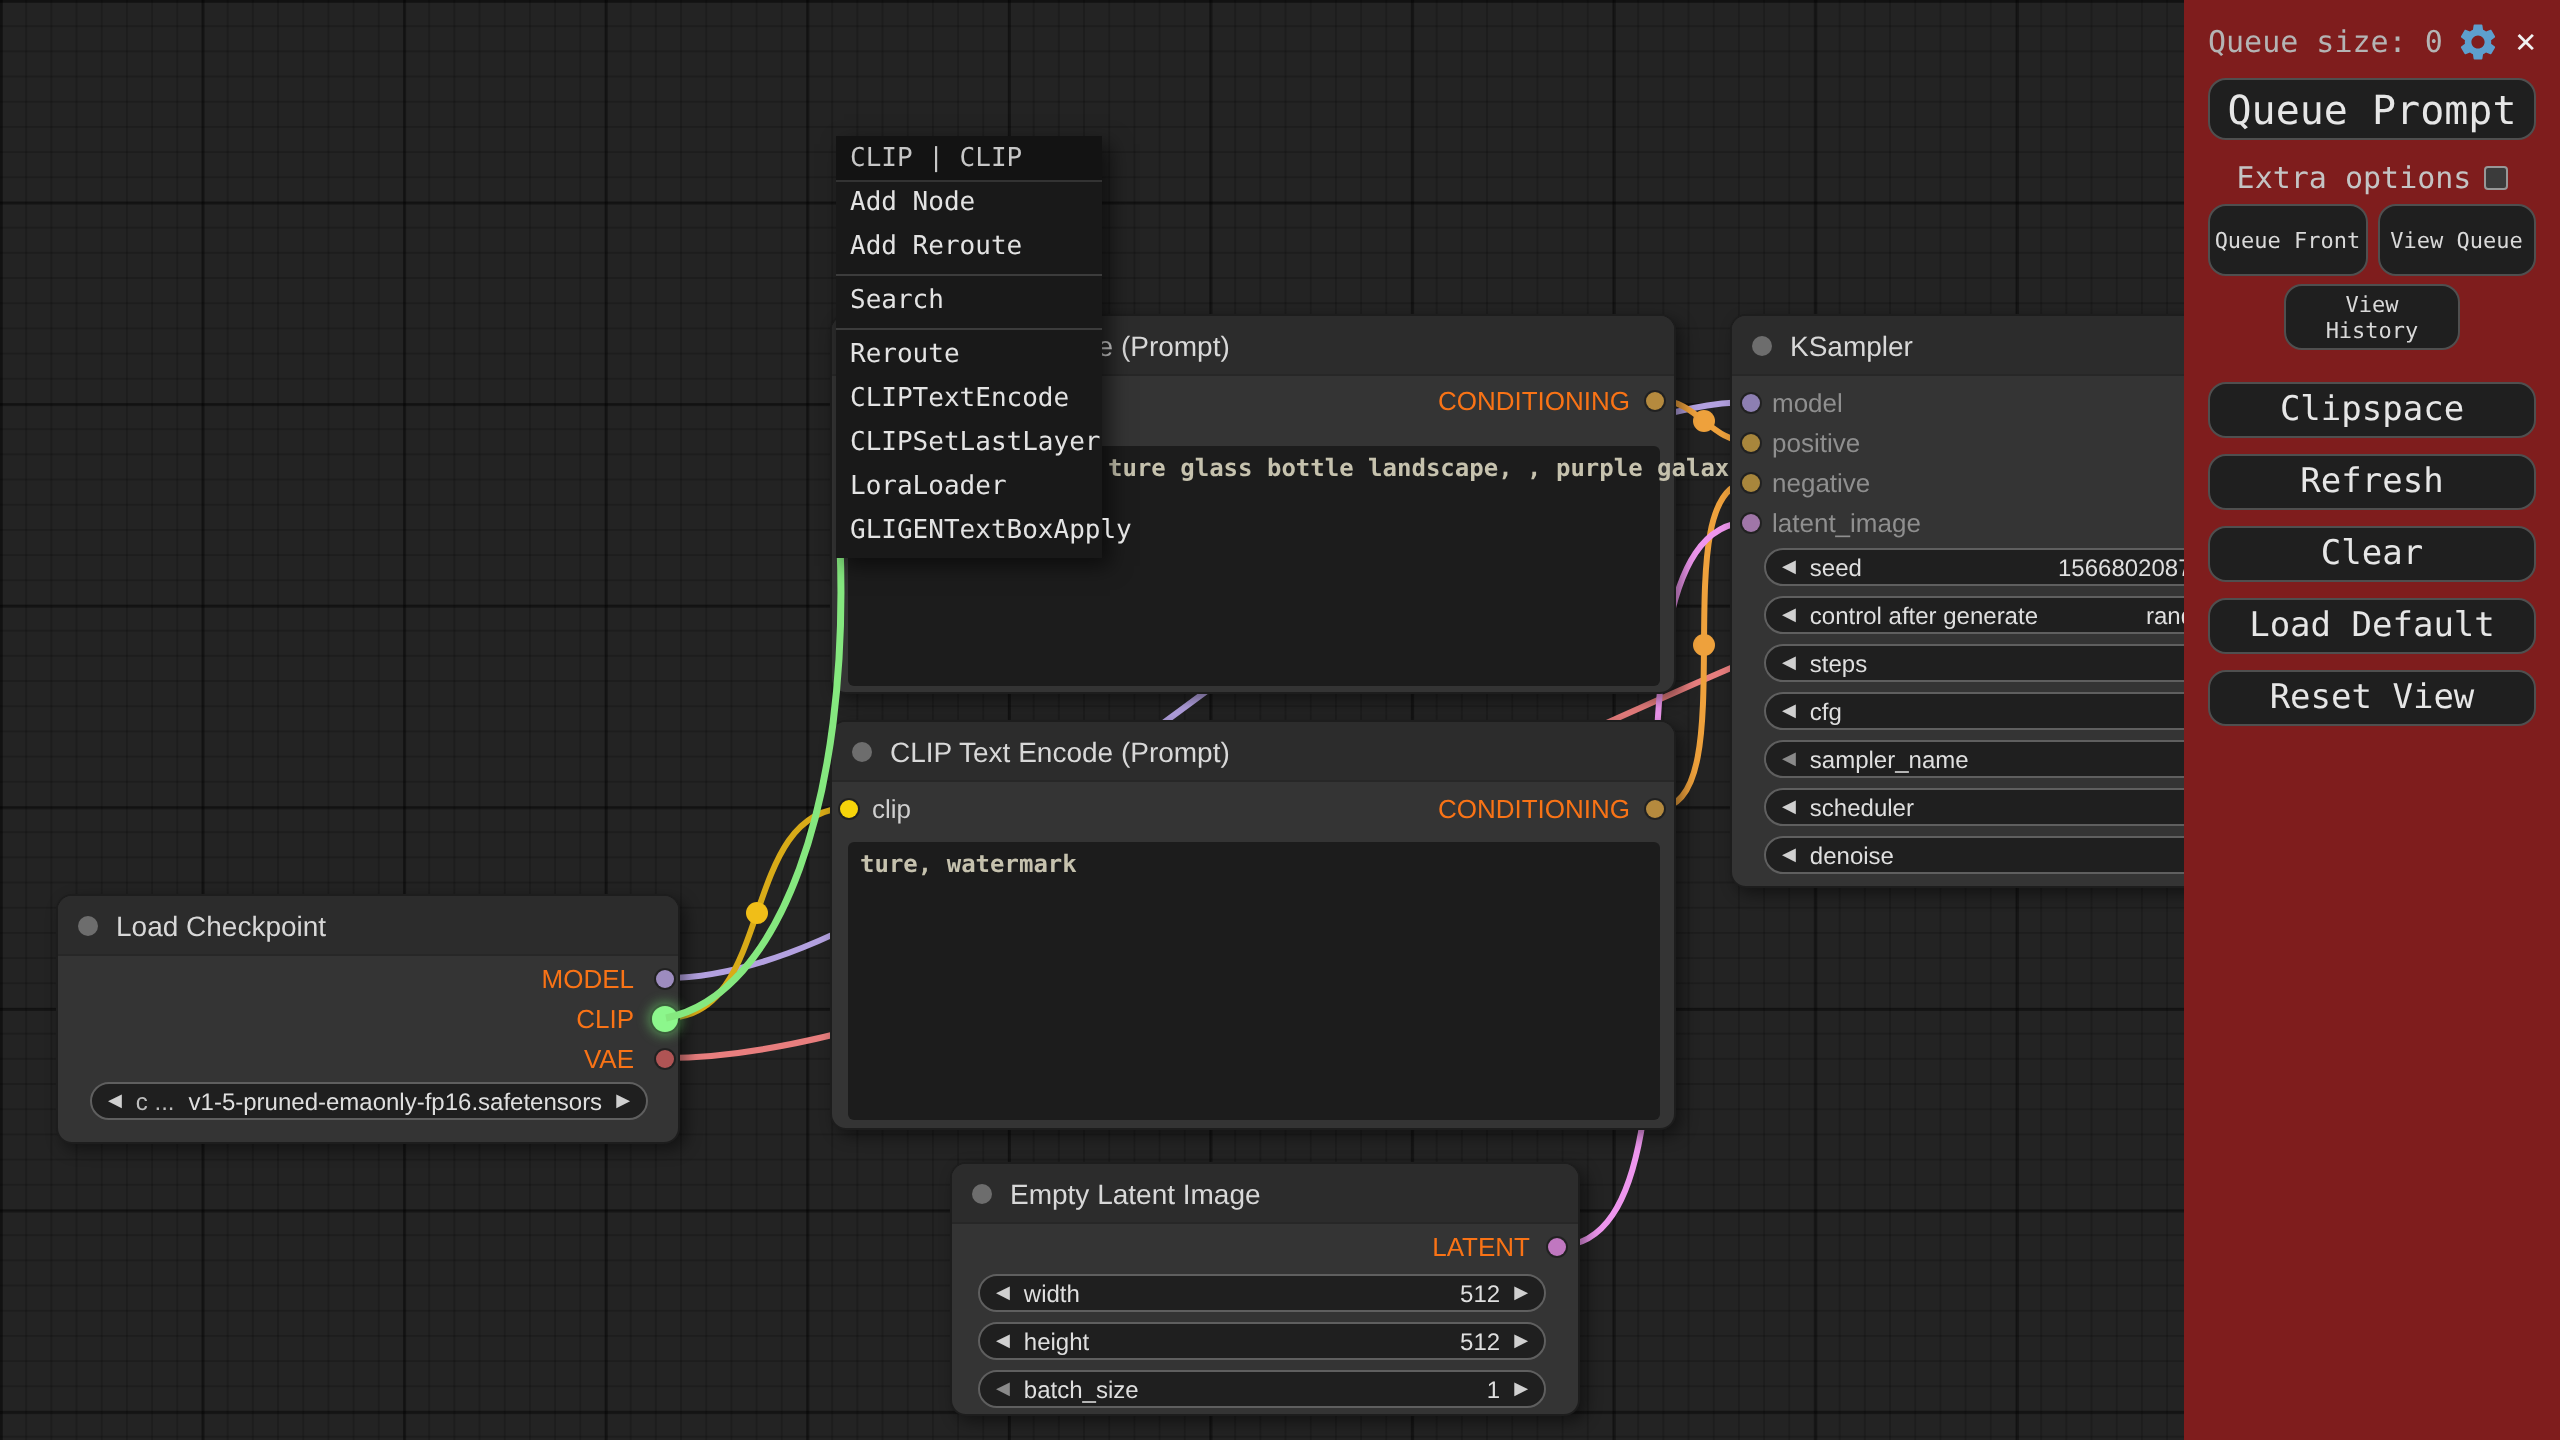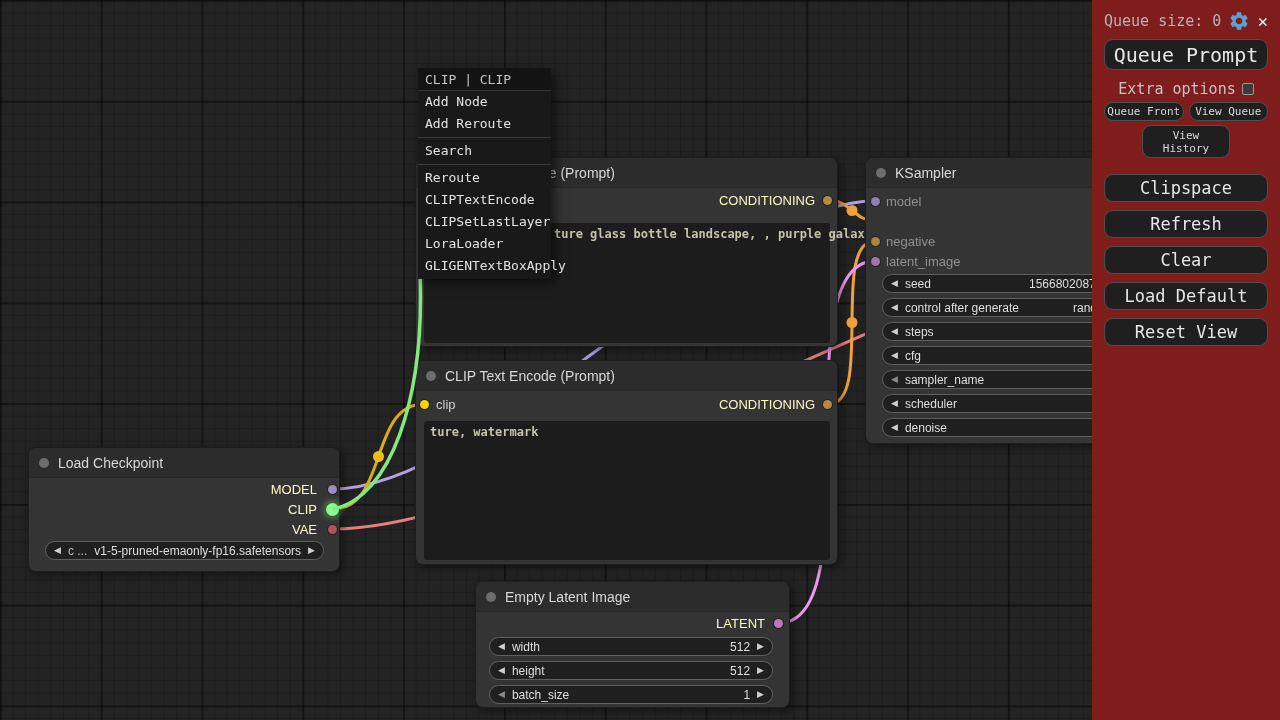--- a/index.html
+++ b/index.html
@@ -21,21 +21,21 @@
   svg.dragwire { position:absolute; inset:0; width:1280px; height:720px; z-index:5; pointer-events:none; }
 
   
   .node { position:absolute; background:#343434; border:1px solid #1d1d1d; border-radius:8px;
           box-shadow:3px 3px 8px rgba(0,0,0,.45); z-index:2; }
   .titlebar { height:30px; background:#2c2c2c; border-radius:7px 7px 0 0; display:flex; align-items:center;
               gap:9px; padding-left:10px; color:#d8d8d8; font-size:14px; border-bottom:1px solid #272727; }
   .tdot { width:10px; height:10px; border-radius:50%; background:#6d6d6d; flex:none; }
   .prow { position:absolute; height:14px; line-height:14px; font-size:13px; }
   .prow .lbl-in  { position:absolute; left:20px; color:#8f8f8f; white-space:nowrap; }
-  .prow .lbl-out { position:absolute; right:22px; color:#fef9c3; white-space:nowrap; }
+  .prow .lbl-out { position:absolute; right:22px; color:#f97316; white-space:nowrap; }
   .pdot { position:absolute; width:9px; height:9px; border-radius:50%; top:2px;
           box-shadow:0 0 0 1px rgba(0,0,0,.35); }
   .d-model-out{ background:#9d8cbf; } .d-vae-out{ background:#b05454; }
   .d-cond-out{ background:#b58a3e; } .d-clip-in{ background:#f6d40a; }
   .d-model-in{ background:#8d7fb2; } .d-cond-in{ background:#a8863c; }
   .d-latent-in{ background:#a076a8; } .d-latent-out{ background:#c077c0; }
   .d-clip-hl { background:#8cf78c; width:13px; height:13px; top:0;
                box-shadow:0 0 6px 2px rgba(120,240,120,.45), 0 0 0 1px rgba(0,0,0,.3); }
 
   .widget { position:absolute; height:19px; background:#1f1f1f; border:1px solid #5f5f5f; border-radius:10px;
@@ -70,21 +70,21 @@
   .sb-head .gear { width:22px; height:22px; flex:none; cursor:pointer; }
   .sb-head .closex { margin-left:auto; font-size:17px; font-weight:bold; color:#f2f2f2; cursor:pointer; }
   .btn { background:#1f1f1f; border:1px solid #4f4f4f; border-radius:9px; color:#e6e6e6;
          display:flex; align-items:center; justify-content:center; cursor:pointer;
          font-family:"DejaVu Sans Mono", monospace; }
   .btn-queue { height:31px; font-size:20px; margin-bottom:10px; }
   .sb-extra { display:flex; align-items:center; justify-content:center; gap:6px; height:18px; margin-bottom:4px; }
   .sb-extra .xlabel { font-size:15px; color:#c4c4c4; }
   .sb-extra .chk { width:12px; height:12px; border:1px solid #979797; border-radius:2px; background:#3b3b3b; cursor:pointer; }
   .sb-smallrow { display:flex; gap:5px; margin-bottom:4px; }
-  .sb-smallrow .btn { flex:1; height:19px; font-size:11px; border-radius:9px; color:#d9d9d9; }
+  .sb-smallrow .btn { flex:1; height:36px; font-size:11px; border-radius:9px; color:#d9d9d9; }
   .btn-history { width:88px; height:33px; margin:0 auto 16px auto; font-size:11px; line-height:13px;
                  text-align:center; color:#d9d9d9; }
   .btn-history span { width:52px; }
   .btn-big { height:28px; font-size:17px; margin-bottom:8px; }
 </style>
 </head>
 <body>
 
 <div id="canvas"></div>
 
@@ -156,20 +156,24 @@
 </div>
 
 <div class="node" style="left:865px; top:157px; width:310px; height:287px;">
   <div class="titlebar">
     <span class="tdot"></span>
     <span>KSampler</span>
   </div>
   <div class="prow" style="left:0; top:37px; width:100%;">
     <span class="pdot d-model-in" style="left:5px;"></span>
     <span class="lbl-in">model</span>
+  </div>
+  <div class="prow" style="left:0; top:57px; width:100%;">
+    <span class="pdot d-cond-in" style="left:5px;"></span>
+    <span class="lbl-in">positive</span>
   </div>
   <div class="prow" style="left:0; top:77px; width:100%;">
     <span class="pdot d-cond-in" style="left:5px;"></span>
     <span class="lbl-in">negative</span>
   </div>
   <div class="prow" style="left:0; top:97px; width:100%;">
     <span class="pdot d-latent-in" style="left:5px;"></span>
     <span class="lbl-in">latent_image</span>
   </div>
 

